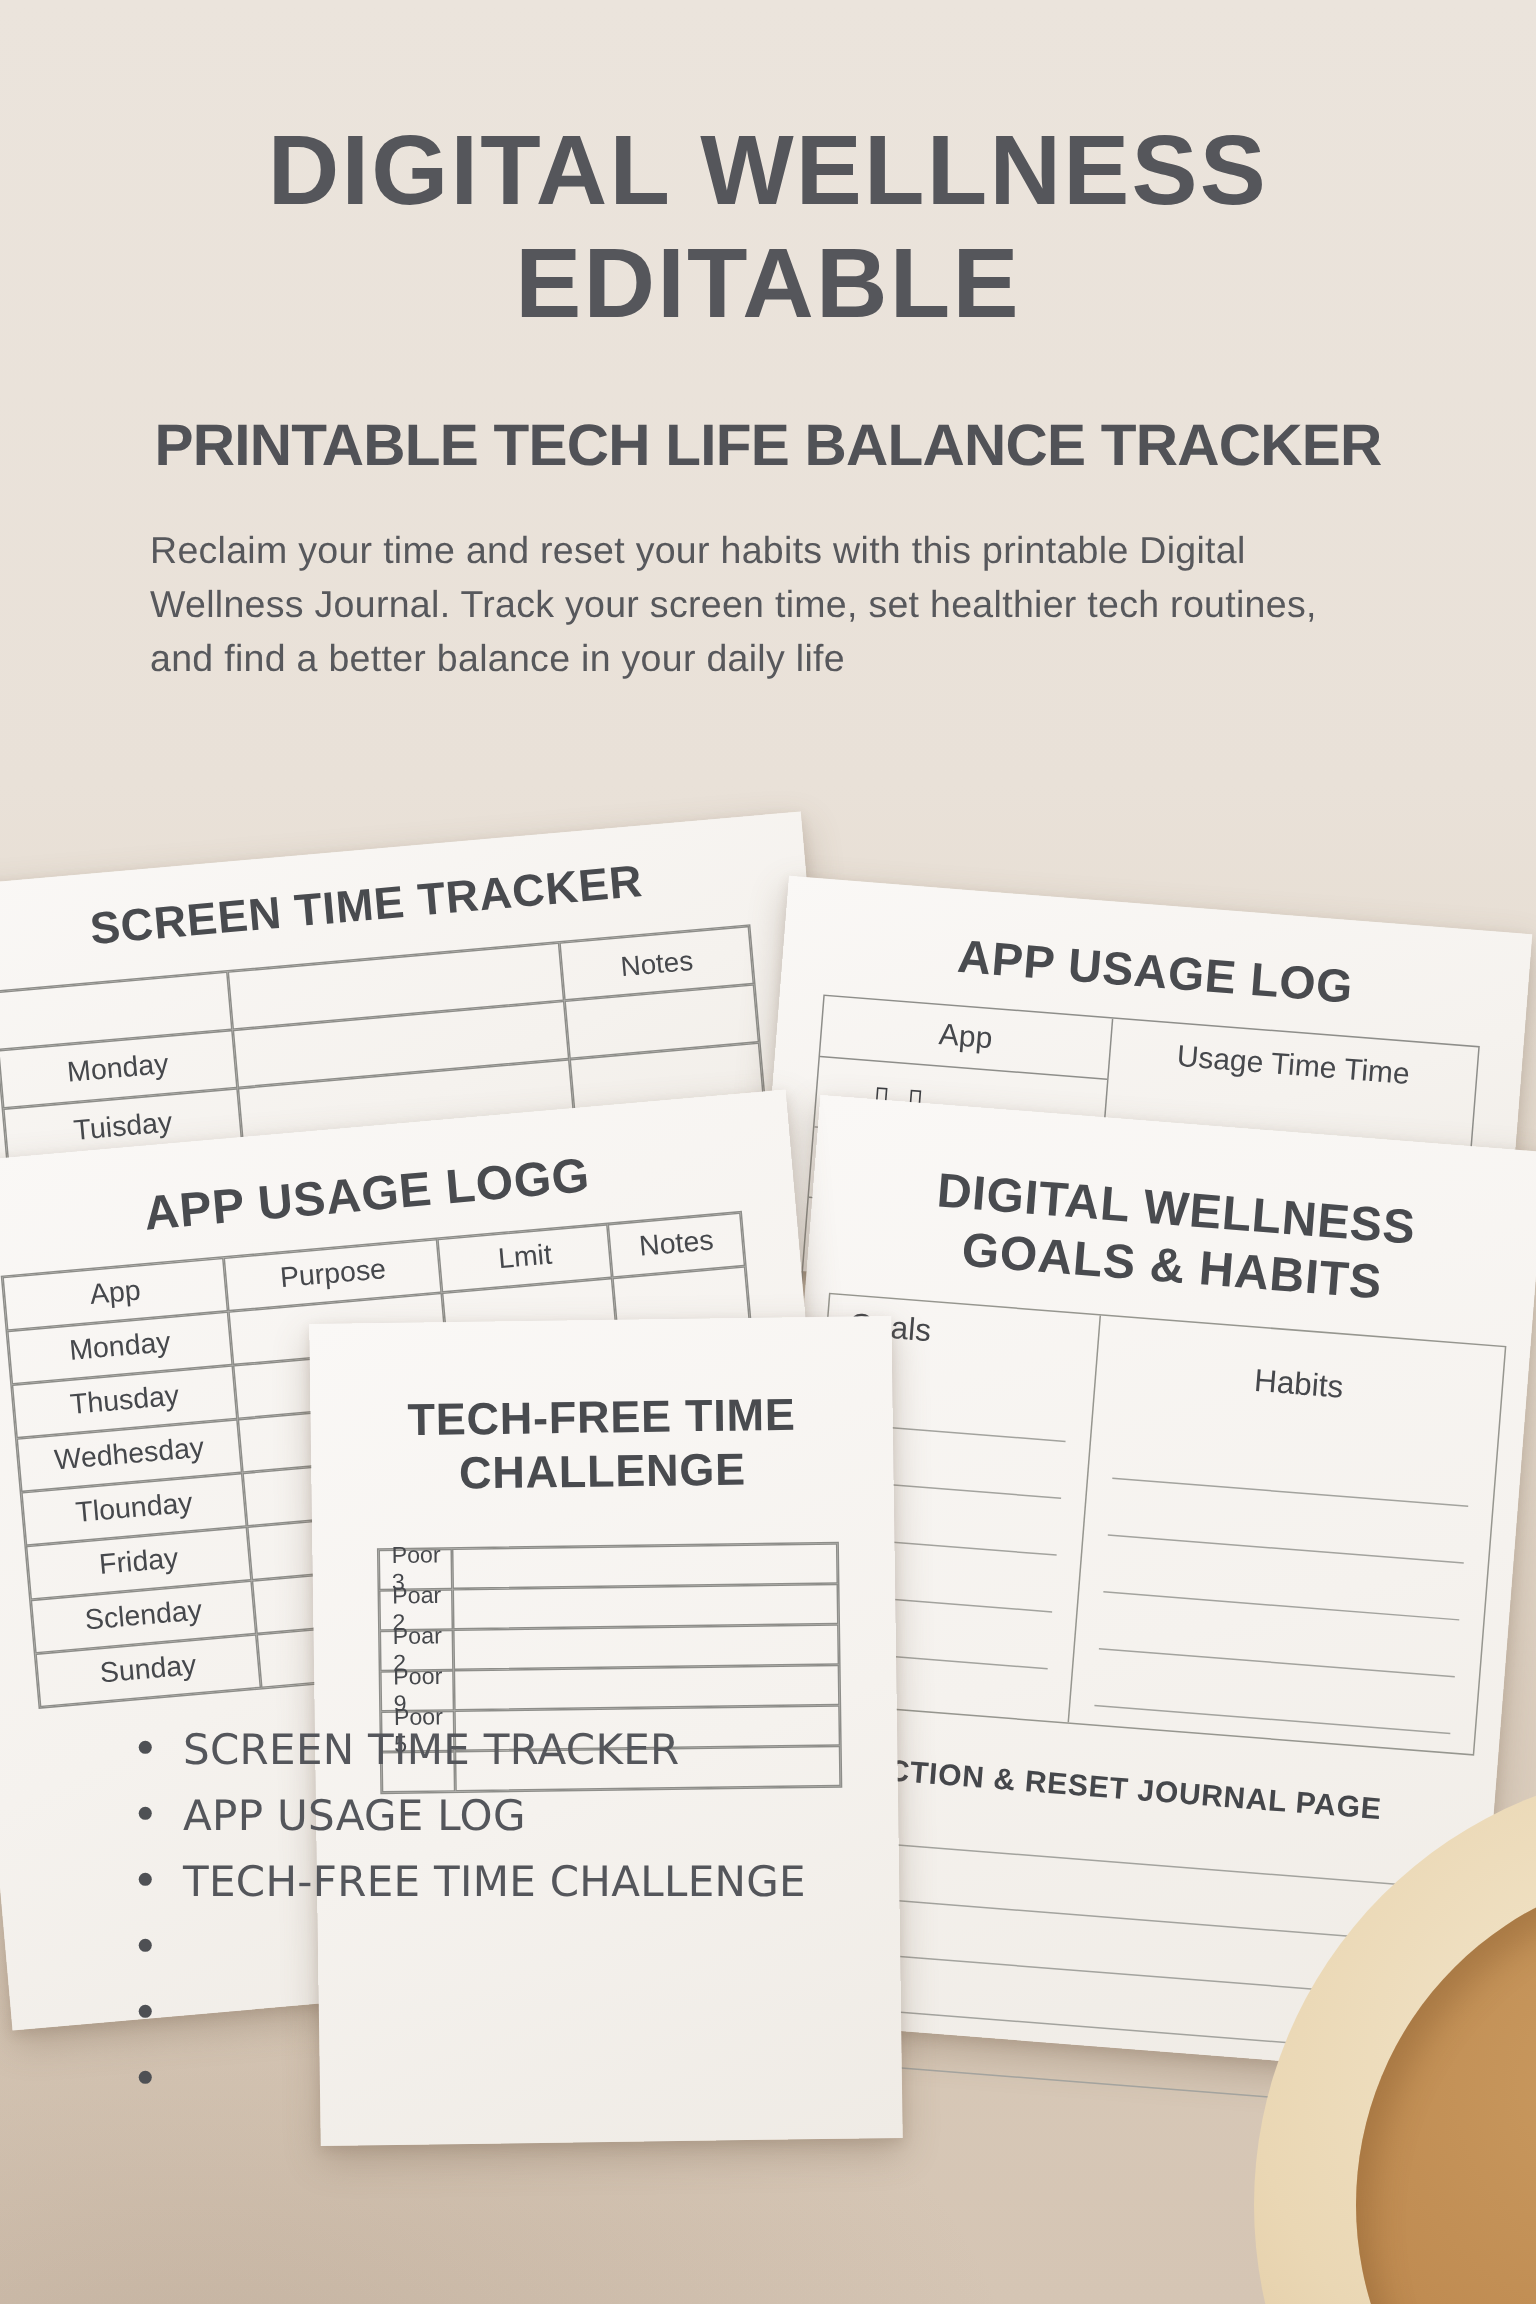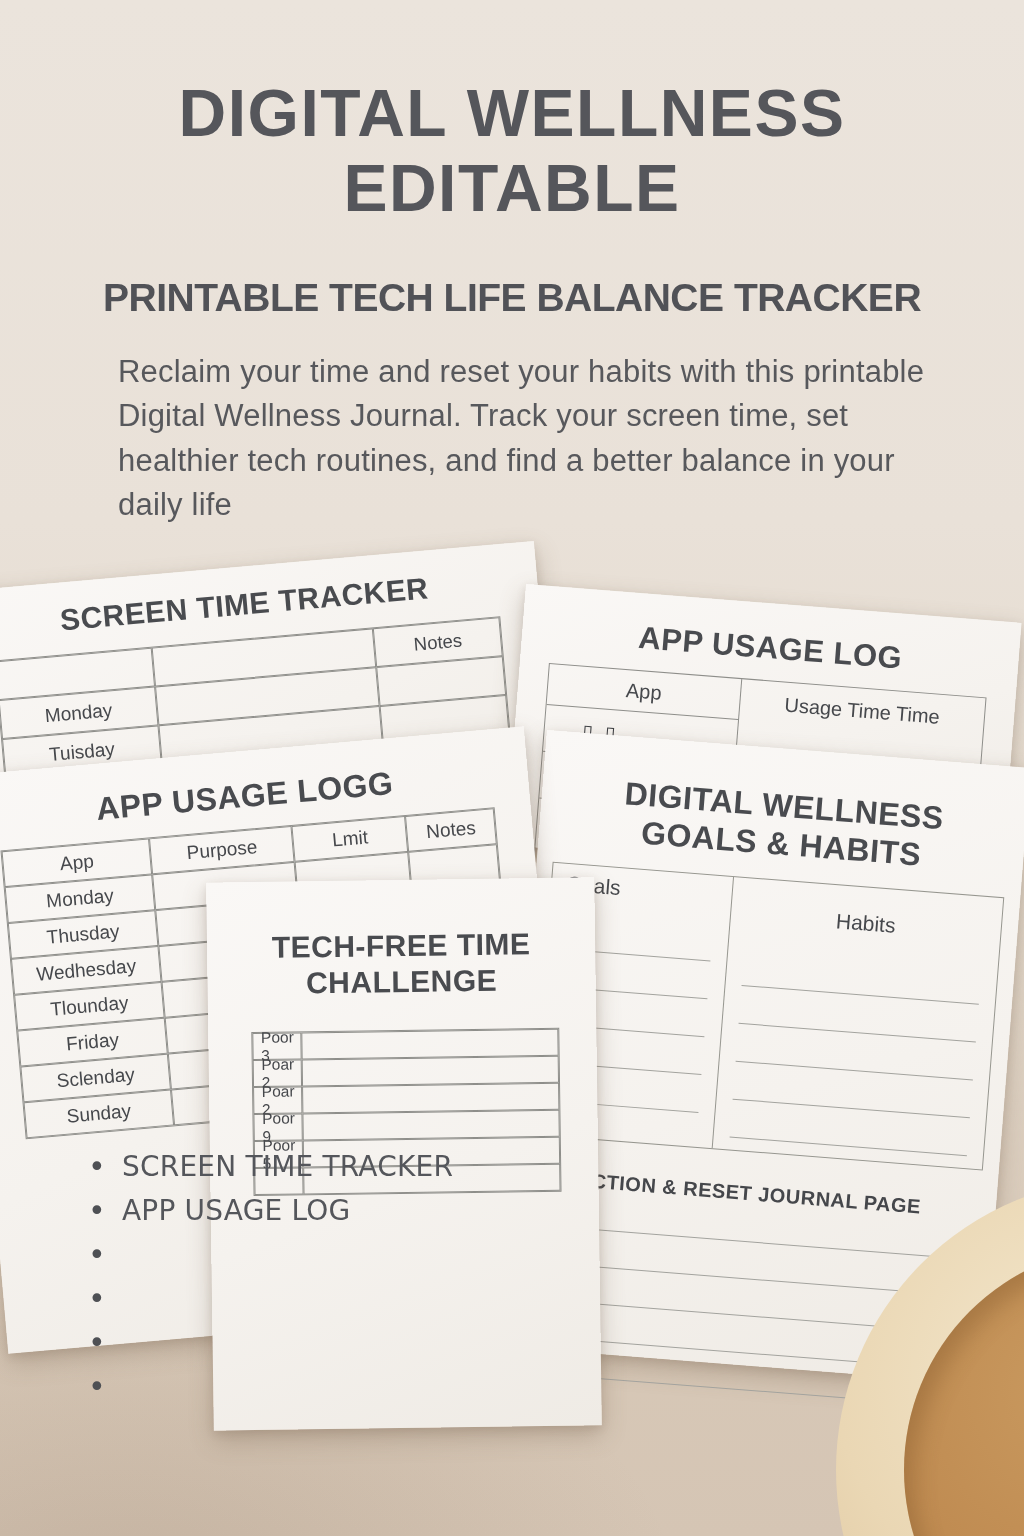--- a/index.html
+++ b/index.html
@@ -15,22 +15,22 @@
   .hero-title{
     left:0;top:76px;width:1024px;text-align:center;
     font-weight:700;font-size:66px;line-height:1.13;letter-spacing:1.5px;
     color:#55565b;
   }
   .hero-sub{
     left:0;top:276px;width:1024px;text-align:center;
     font-weight:700;font-size:39px;letter-spacing:-0.5px;color:#515257;
   }
   .hero-desc{
-    left:118px;top:350px;width:812px;
-    font-size:31px;line-height:1.43;color:#57585c;letter-spacing:0.2px;
+    left:100px;top:350px;width:812px;
+    font-size:25px;line-height:1.43;color:#57585c;letter-spacing:0.2px;
   }
   
   .paper{
     position:absolute;
     background:linear-gradient(160deg,#faf8f6 0%,#f5f2ee 55%,#efebe5 100%);
     box-shadow:0 10px 24px rgba(110,90,70,.30),0 3px 8px rgba(110,90,70,.16);
   }
   .ptitle{font-weight:700;color:#494b4f;text-align:center;letter-spacing:.5px;line-height:1.2;}
   
   .tbl{display:grid;border:1.3px solid #8e8e8a;}
@@ -244,20 +244,21 @@
     <div class="feat">
       <span class="dot">•</span>
       <span class="ftext">SCREEN TIME TRACKER</span>
     </div>
     <div class="feat">
       <span class="dot">•</span>
       <span class="ftext">APP USAGE LOG</span>
     </div>
     <div class="feat">
       <span class="dot">•</span>
+      <span class="ftext">TECH-FREE TIME CHALLENGE</span>
     </div>
     <div class="feat">
       <span class="dot">•</span>
     </div>
     <div class="feat">
       <span class="dot">•</span>
     </div>
     <div class="feat">
       <span class="dot">•</span>
     </div>

